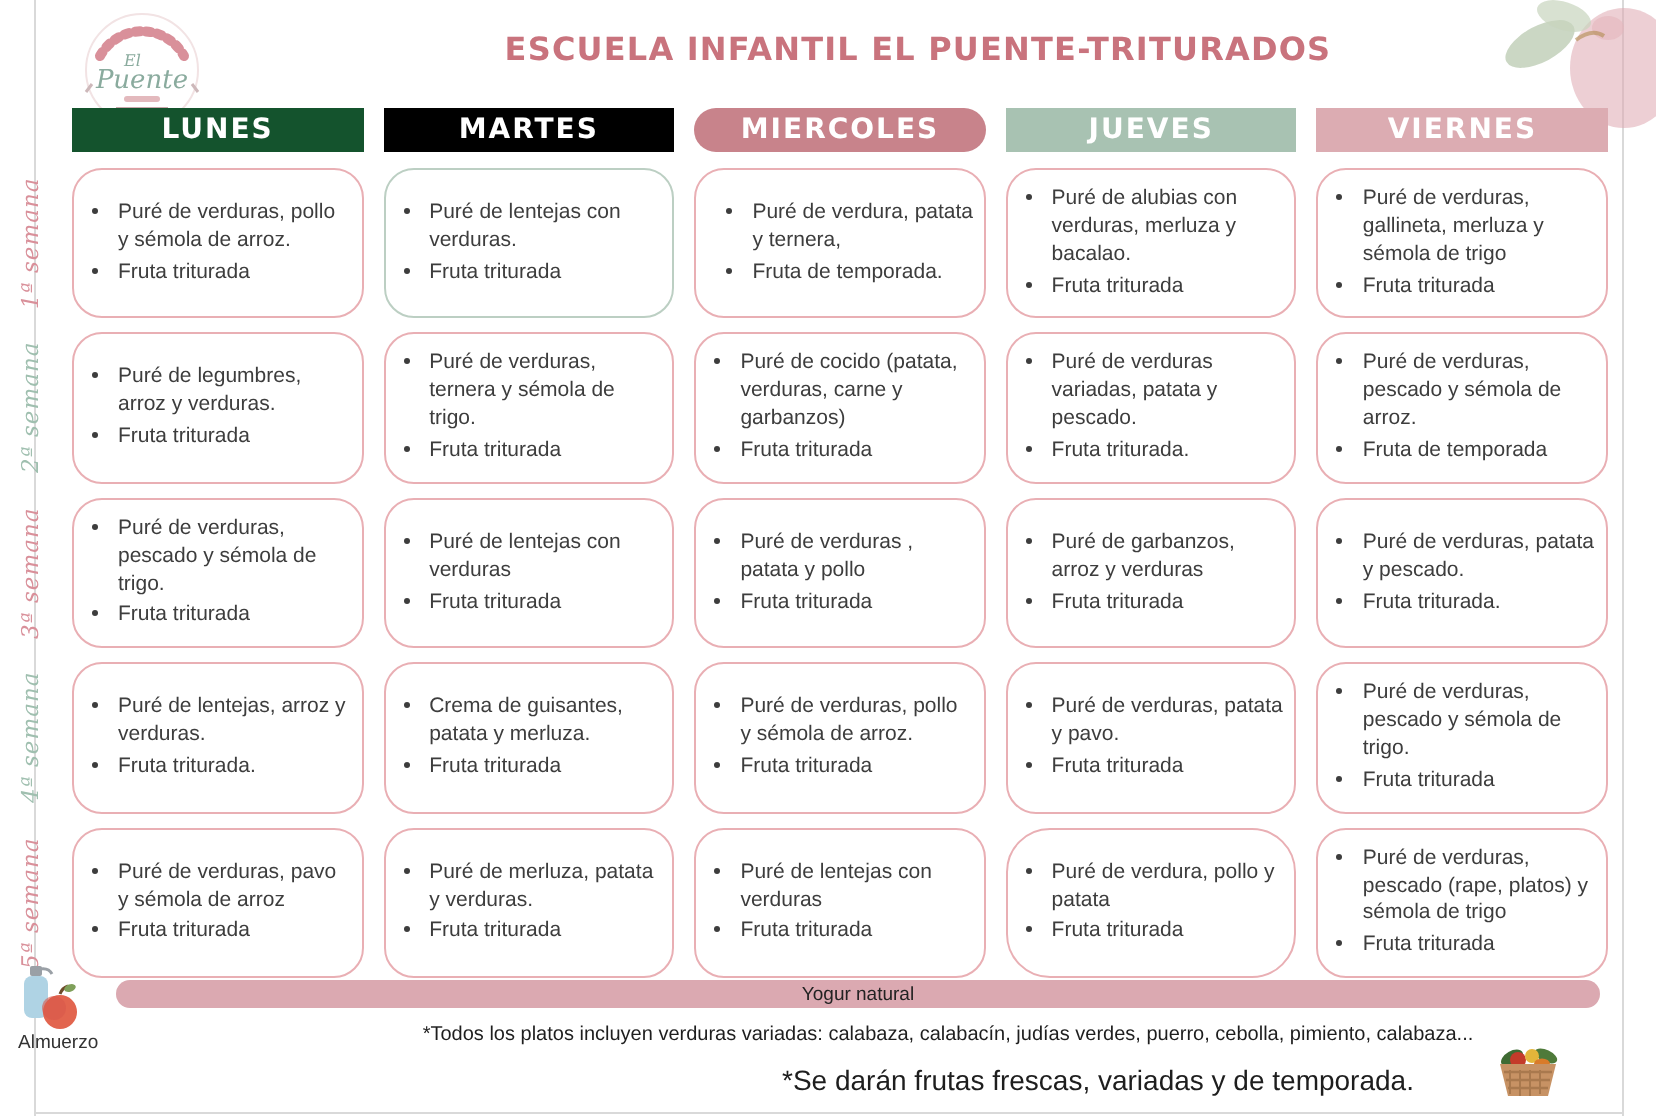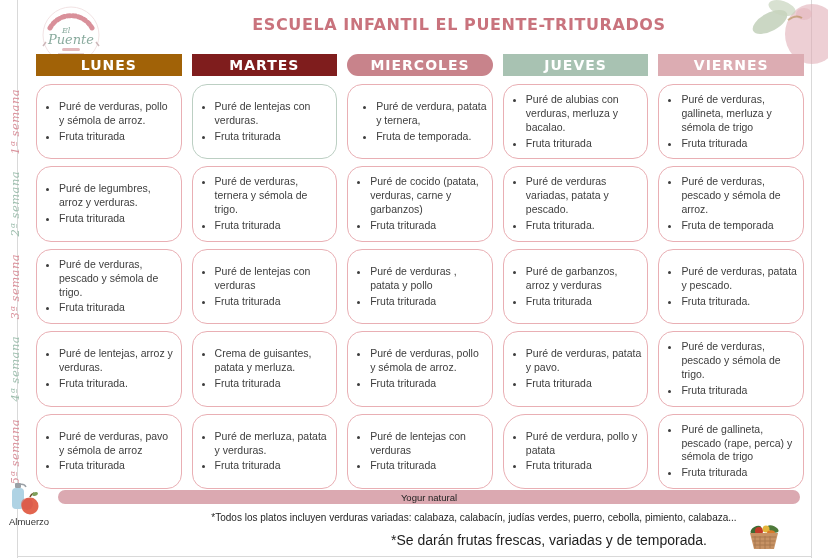--- a/index.html
+++ b/index.html
@@ -95,22 +95,22 @@
       <ellipse cx="70" cy="34" rx="27" ry="30" fill="#DFA7B0" opacity="0.55"></ellipse>
       <ellipse cx="62" cy="14" rx="8" ry="6" fill="#E4B6BD" opacity="0.6"></ellipse>
       <ellipse cx="28" cy="22" rx="19" ry="9" fill="#B9C9B0" opacity="0.75" transform="rotate(-28 28 22)"></ellipse>
       <ellipse cx="40" cy="8" rx="14" ry="7" fill="#C7D4BE" opacity="0.7" transform="rotate(18 40 8)"></ellipse>
       <path d="M46 20 Q 54 14 60 18" stroke="#b08a4f" stroke-width="2" fill="none" opacity="0.6"></path>
     </svg>
   </div>
 
   <div class="day-header-row">
     <div></div>
-  <div class="day-header" style="background: #a16207;">LUNES</div>
-      <div class="day-header" style="background: #7f1d1d;">MARTES</div>
+  <div class="day-header" style="background: #14532d;">LUNES</div>
+      <div class="day-header" style="background: #000000;">MARTES</div>
       <div class="day-header" style="background: rgb(200, 131, 139); border-radius: 11px;">MIERCOLES</div>
       <div class="day-header" style="background: rgb(168, 194, 178); text-align: center;">JUEVES</div>
       <div class="day-header" style="background: rgb(220, 172, 178);">VIERNES</div>
     </div>
 
   <div class="menu-grid">
       <div class="week-label" style="color: rgb(217, 144, 154);">1ª semana</div>
       <div class="cell" style="border-color: rgb(233, 175, 180);">
         <ul>
           <li>Puré de verduras, pollo y sémola de arroz.</li>
@@ -254,21 +254,21 @@
         </ul>
       </div>
       <div class="cell" style="border-color: rgb(233, 175, 180); border-radius: 22px;">
         <ul>
           <li>Puré de verdura, pollo y patata</li>
           <li>Fruta triturada</li>
         </ul>
       </div>
       <div class="cell" style="border-color: rgb(233, 175, 180);">
         <ul>
-          <li>Puré de gallineta, pescado (rape, perca) y sémola de trigo</li>
+          <li>Puré de verduras, pescado (rape, platos) y sémola de trigo</li>
           <li>Fruta triturada</li>
         </ul>
       </div>
     </div>
 
   <div class="bottle-icon">
     <svg width="36" height="34" viewBox="0 0 36 34">
       <rect x="9" y="1" width="6" height="5" rx="1" fill="#9aa0a6"></rect>
       <path d="M12 3 q6 -2 8 2" stroke="#9aa0a6" stroke-width="1.5" fill="none"></path>
       <rect x="6" y="6" width="12" height="21" rx="4" fill="#AFD3E4"></rect>

